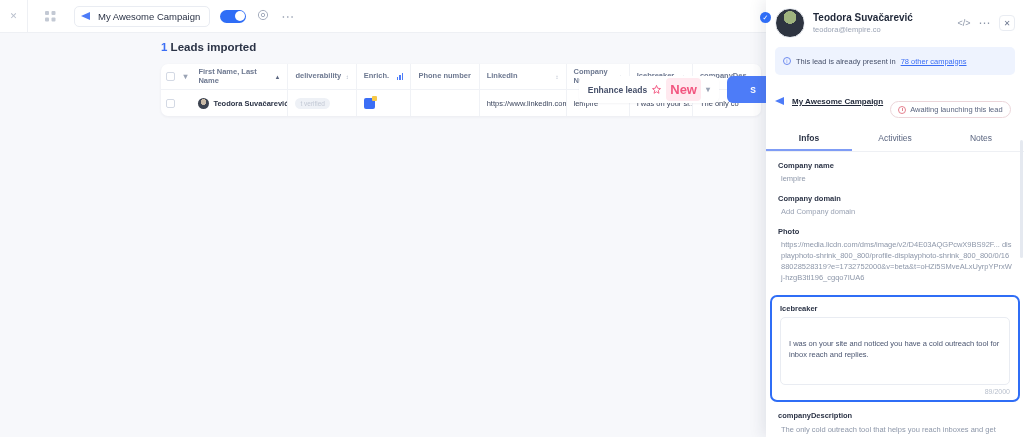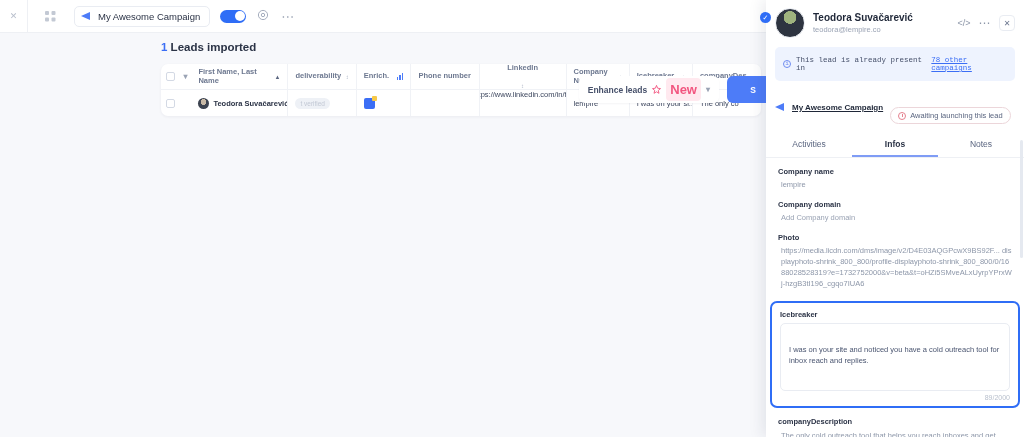--- a/index.html
+++ b/index.html
@@ -107,21 +107,21 @@
   }
   .th { color: #6d7890; font-weight: 700; justify-content: space-between; gap: 4px; }
   .th .lbl { white-space: normal; line-height: 1.15; }
   .td { color: #3d475e; }
   .c-check { width: 22px; justify-content: center; border-right: none; padding: 0; }
   .c-caret { width: 14px; border-right: none; padding: 0; justify-content: center; }
   .c-name  { width: 112px; }
   .c-deliv { width: 78px; }
   .c-enrich{ width: 62px; }
   .c-phone { width: 78px; }
-  .c-linked{ width: 100px; flex-direction: column; }
+  .c-linked{ width: 100px; }
   .c-comp  { width: 72px; }
   .c-ice   { width: 72px; }
   .c-desc  { width: 78px; border-right: none; }
   .cbox {
     width: 9px; height: 9px; border: 1px solid #d3d9e4; border-radius: 2px;
     background: #fff; cursor: pointer;
   }
   .sort { font-size: 6px; color: #aeb6c6; }
   .sort-up { color: #5b6680; }
   .avatar-sm {
@@ -163,23 +163,23 @@
   .p-name { font-size: 10px; font-weight: 700; color: #1f2738; white-space: nowrap; }
   .p-mail { font-size: 7.5px; color: #9aa3b4; margin-top: 2px; }
   .code-ico { font-size: 9px; color: #8d97a9; cursor: pointer; }
   .dots-p { font-size: 12px; color: #8d97a9; cursor: pointer; letter-spacing: .5px; }
   .close-p {
     width: 16px; height: 16px; border: 1px solid #e9ecf2; border-radius: 4px;
     display: flex; align-items: center; justify-content: center;
     font-size: 8px; color: #6d7890; cursor: pointer;
   }
   .p-banner {
-    margin: 0 9px; height: 34px; background: #eef3fe; border-radius: 5px;
+    margin: 0 9px; height: 28px; background: #eef3fe; border-radius: 5px;
     display: flex; align-items: center; gap: 5px; padding: 0 8px;
-    font-size: 7.5px; color: #46506a; font-family: Liberation Mono, monospace;
+    font-size: 7.5px; color: #46506a;
   }
   .i-circle {
     width: 8px; height: 8px; border: 1px solid #6f8cf0; border-radius: 50%;
     color: #6f8cf0; font-size: 6px; display: flex; align-items: center;
     justify-content: center; line-height: 1; flex: none;
   }
   .p-banner a { color: #3b6ef5; text-decoration: underline; }
   .p-chips { display: flex; align-items: center; gap: 7px; margin: 9px 9px 0 9px; }
   .chip-link {
     display: flex; align-items: center; gap: 5px; font-size: 8px;
@@ -388,22 +388,22 @@
       <span class="megaphone"></span>
       <span>My Awesome Campaign</span>
     </div>
     <div class="chip-status">
       <span class="clock"></span>
       <span>Awaiting launching this lead</span>
     </div>
   </div>
 
   <div class="p-tabs">
+    <div class="p-tab active">Infos</div>
     <div class="p-tab">Activities</div>
-    <div class="p-tab active">Infos</div>
     <div class="p-tab">Notes</div>
   </div>
 
   <div class="p-body">
 
     <div class="field">
       <div class="f-label">Company name</div>
       <div class="f-value">lempire</div>
     </div>
 

